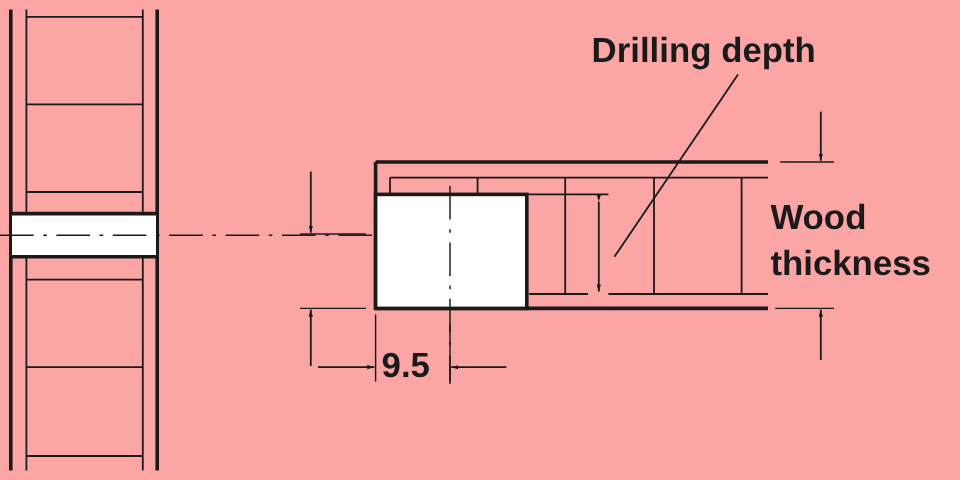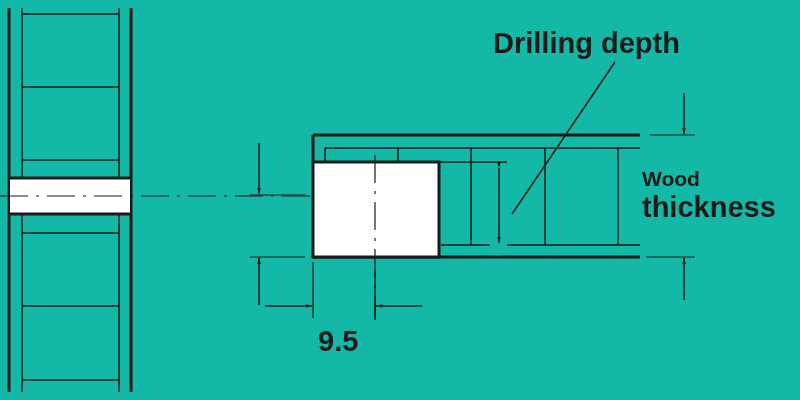--- a/index.html
+++ b/index.html
@@ -1,16 +1,16 @@
 <!DOCTYPE html>
 <html><head>
 <meta charset="utf-8">
 <style>
   html, body { margin:0; padding:0; background:#ffffff; }
-  #canvas { position:relative; width:800px; height:400px; overflow:hidden; background:#14b8a6; }
+  #canvas { position:relative; width:800px; height:400px; overflow:hidden; background:#fca5a5; }
   svg { position:absolute; left:0; top:0; }
   .lbl { position:absolute; font-family:"Liberation Sans", sans-serif; font-weight:bold; color:#1a1a1a; line-height:1; white-space:nowrap; }
 </style>
 </head>
 <body>
 
 <div id="canvas">
   <svg width="800" height="400" viewBox="0 0 800 400">
     <defs>
       <marker id="ah" viewBox="0 0 10 10" refX="10" refY="5" markerWidth="6" markerHeight="12" orient="auto" markerUnits="userSpaceOnUse">
@@ -70,16 +70,16 @@
       <line x1="259" y1="305" x2="259" y2="258" stroke-width="1.5" marker-end="url(#ah)"></line>
 
       <line x1="313" y1="262" x2="313" y2="318" stroke-width="1.2"></line>
       <line x1="375" y1="270" x2="375" y2="318" stroke-width="1.2"></line>
       <line x1="265" y1="306" x2="312" y2="306" stroke-width="1.5" marker-end="url(#ah)"></line>
       <line x1="422" y1="306" x2="376" y2="306" stroke-width="1.5" marker-end="url(#ah)"></line>
     </g>
   </svg>
 
   <div class="lbl" style="left:493px; top:29px; font-size:29px;">Drilling depth</div>
-  <div class="lbl" style="left:642px; top:168px; font-size:21px;">Wood</div>
-  <div class="lbl" style="left:642px; top:193px; font-size:29px;">thickness</div>
-  <div class="lbl" style="left:318px; top:291px; font-size:29px;margin-top:36px;">9.5</div>
+  <div class="lbl" style="left:642px; top:168px; font-size:29px;">Wood</div>
+  <div class="lbl" style="left:642px; top:206px; font-size:29px;">thickness</div>
+  <div class="lbl" style="left:318px; top:291px; font-size:29px;">9.5</div>
 </div>
 
 </body></html>

